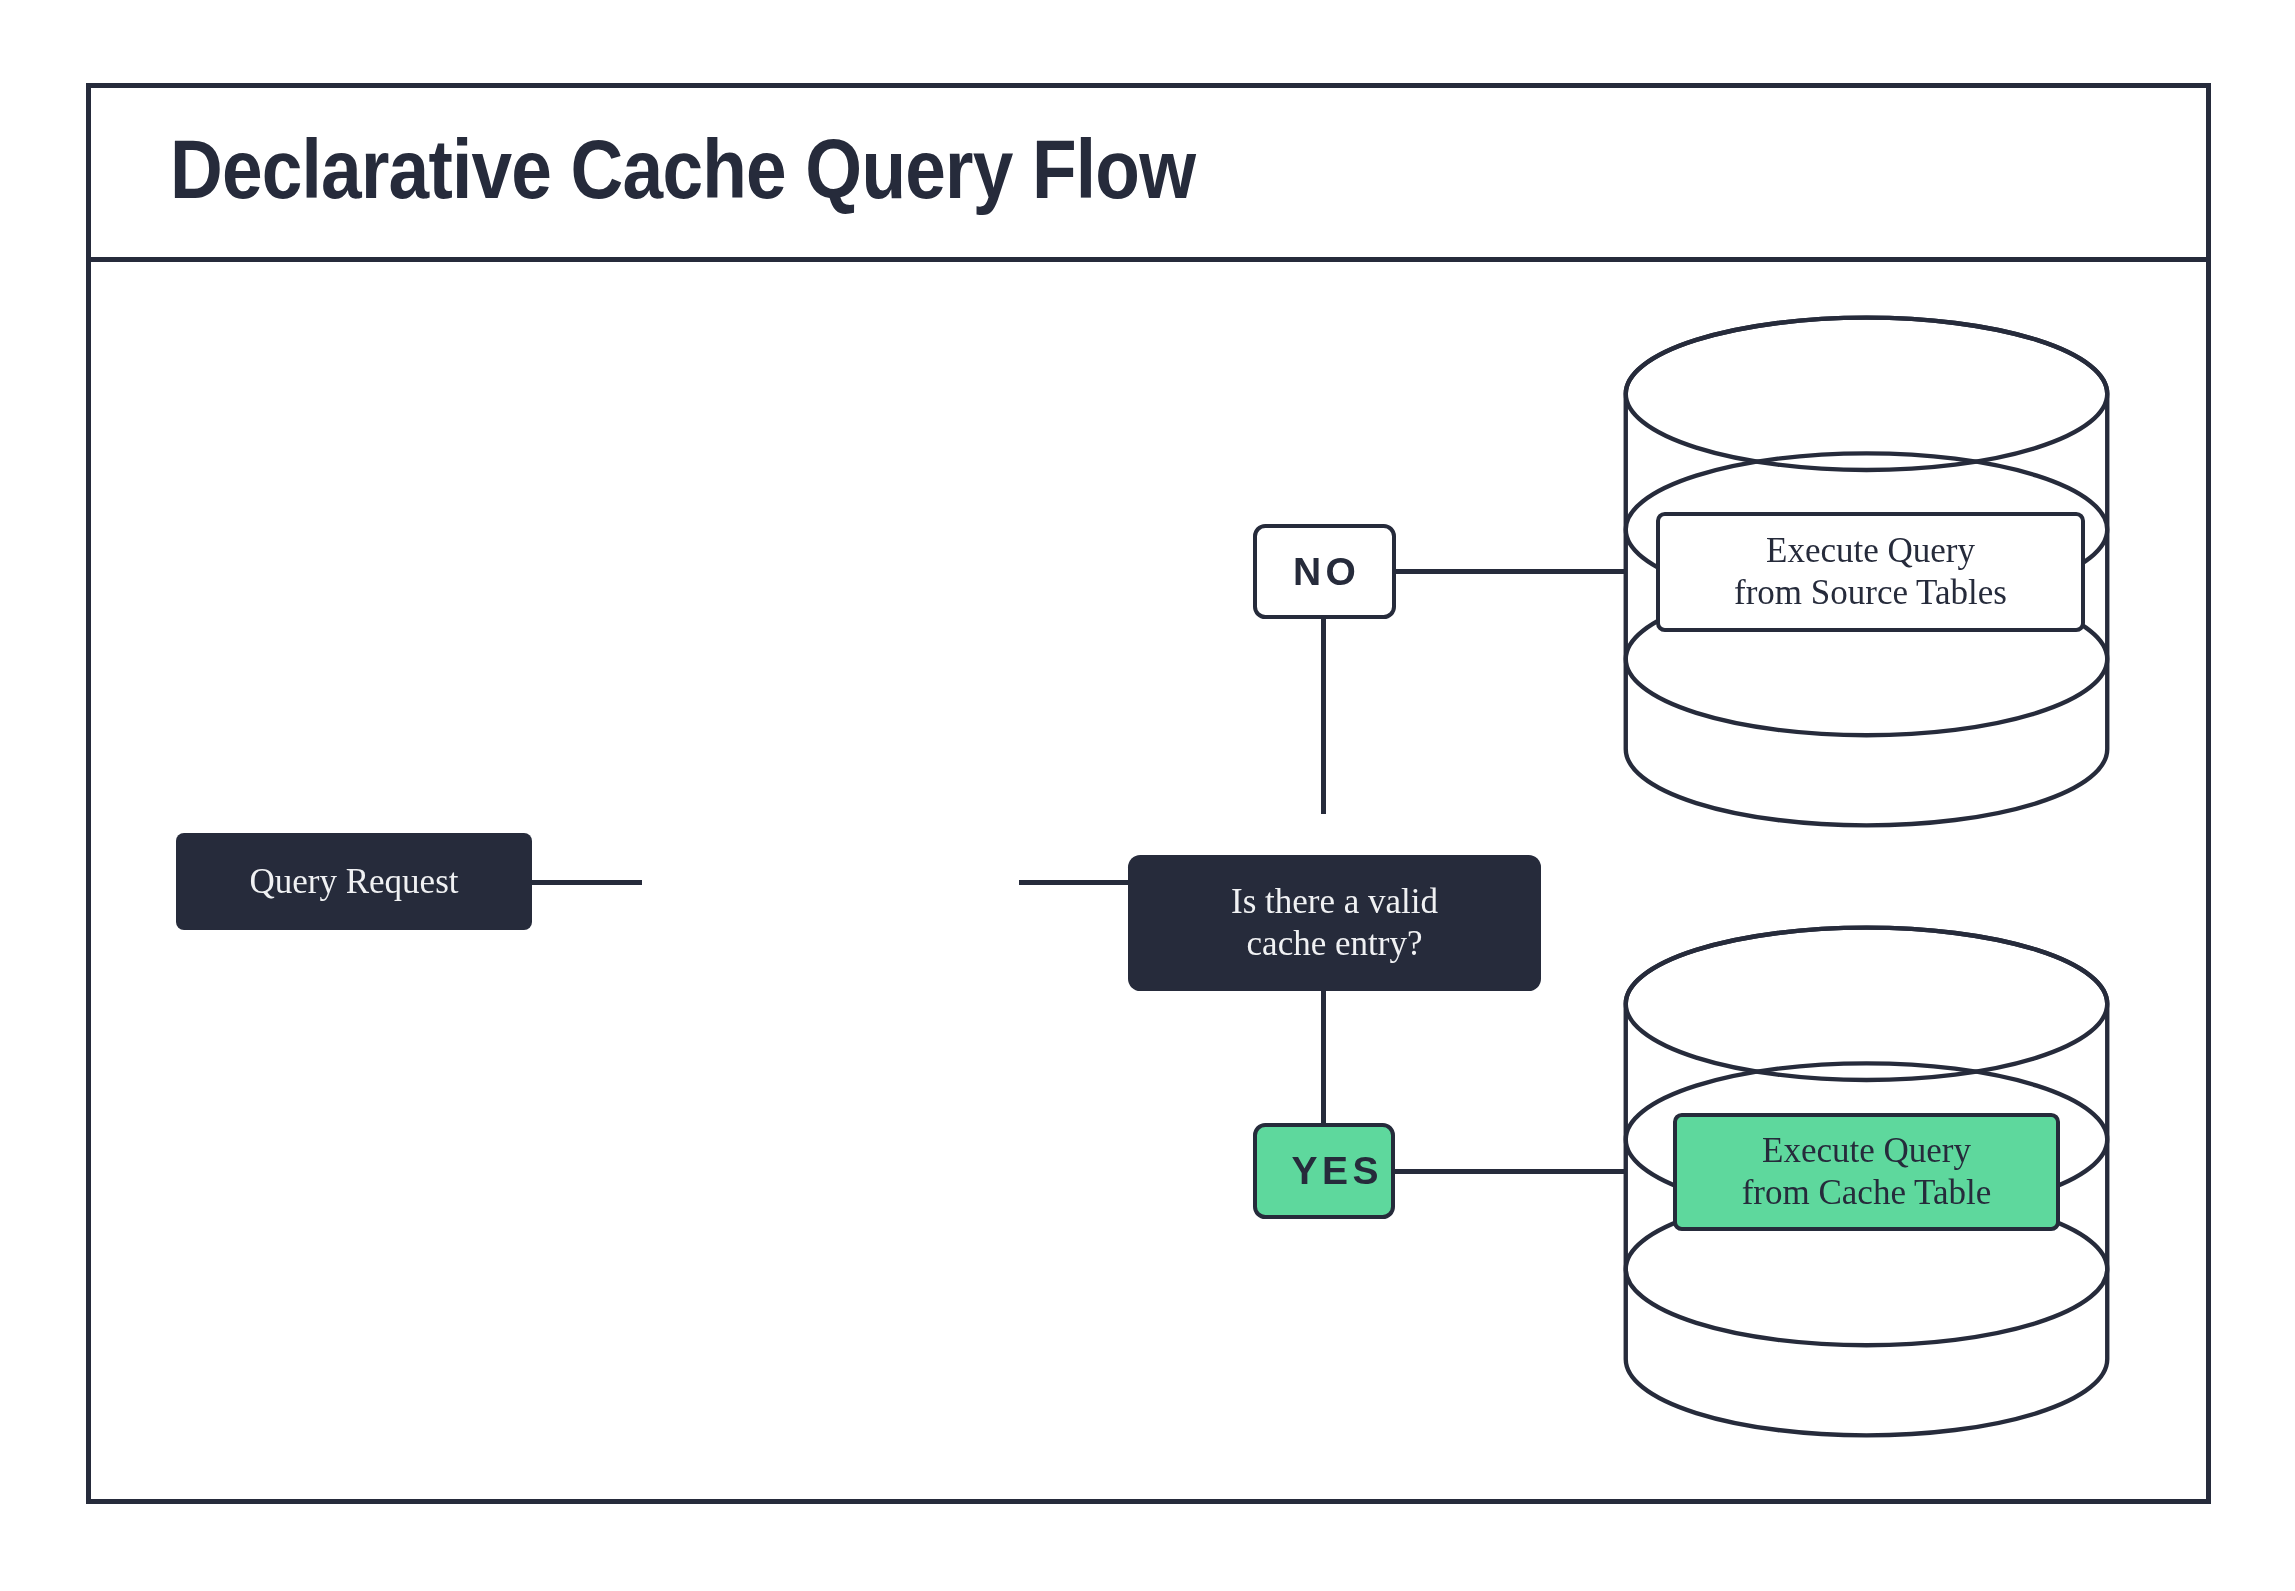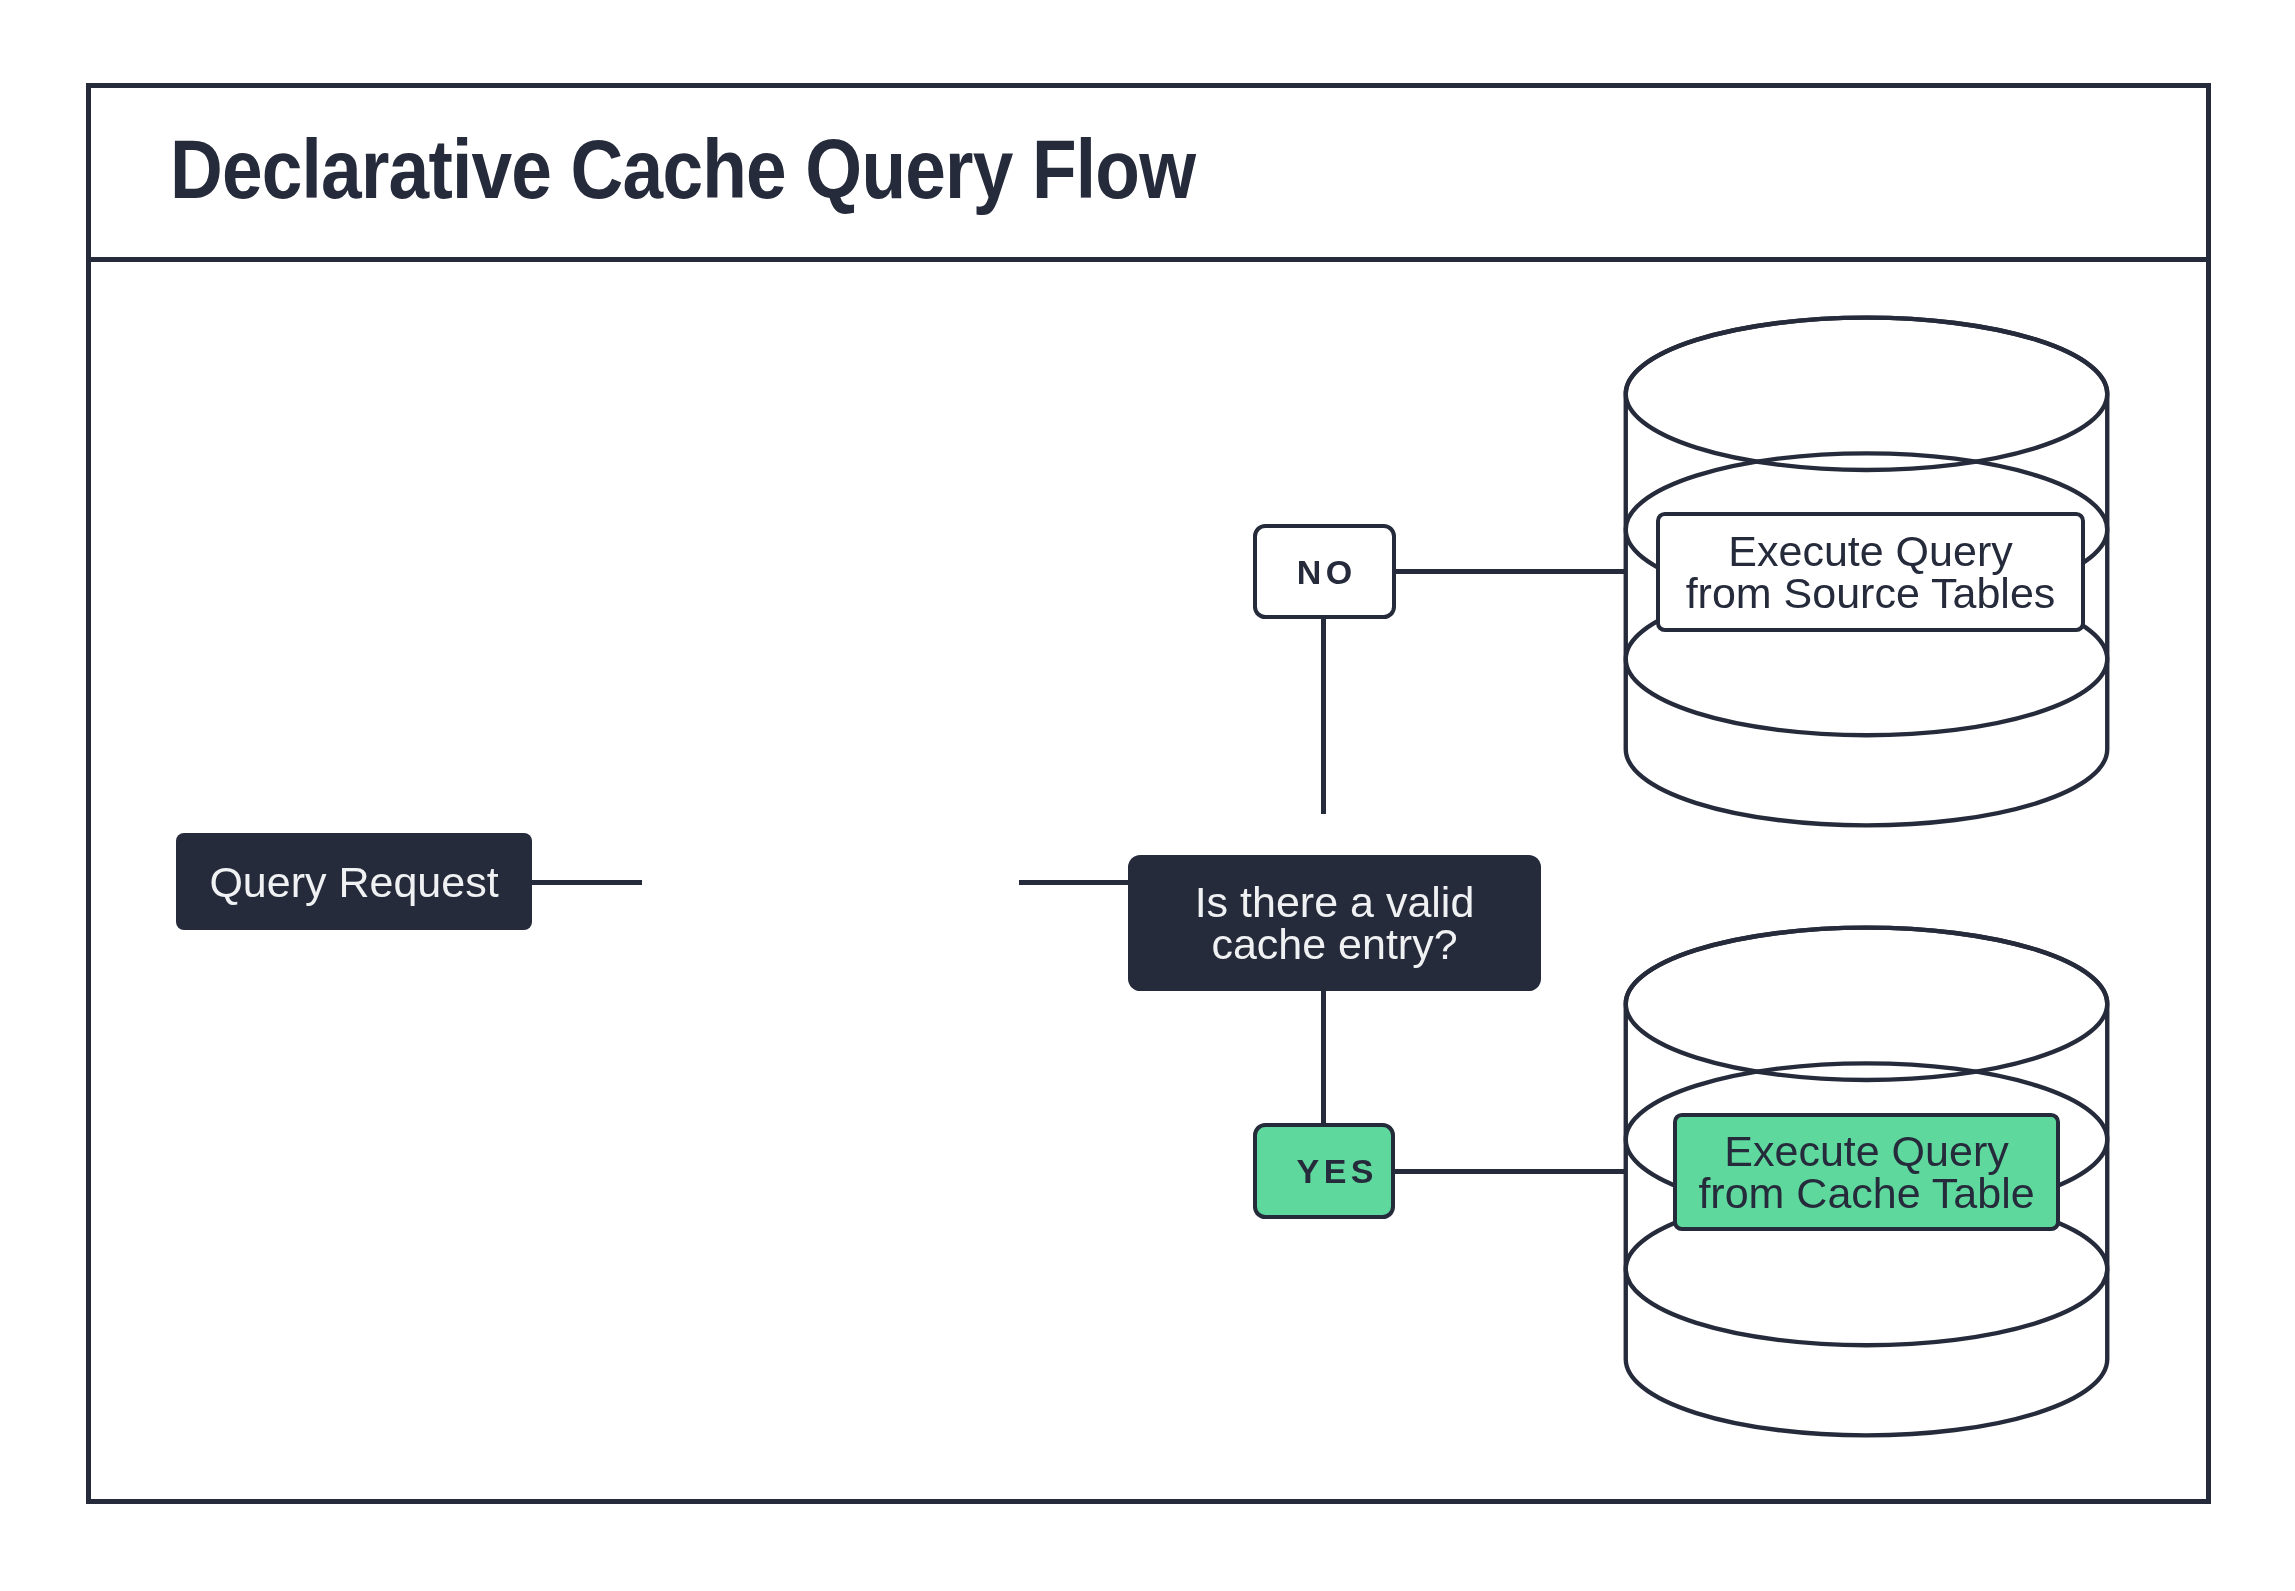--- a/index.html
+++ b/index.html
@@ -31,34 +31,34 @@
   }
   .divider{
     position:absolute;left:86px;top:257px;width:2125px;height:5.3px;
     background:var(--ink);
   }
 
   
   .node{
     position:absolute;display:flex;align-items:center;justify-content:center;
     text-align:center;border-radius:12.3px;
-    font-family:Liberation Sans, sans-serif;font-size:43px;line-height:42px;
+    font-family:Liberation Serif, serif;font-size:35px;line-height:42px;
     white-space:pre-line;
   }
   .dark{background:var(--ink);color:var(--light);}
   .green{background:var(--green);color:var(--ink);border:4.4px solid var(--ink);}
   .outline{background:var(--bg);color:var(--ink);border:4.4px solid var(--ink);}
 
   .n-query   {left:176px;top:833px;width:356px;height:97px;border-radius:8px;}
   .n-check   {left:642px;top:817px;width:377px;height:131px;}
   .n-decision{left:1128px;top:855px;width:413px;height:136px;}
 
   .tag{
     font-family:"Liberation Sans",sans-serif;font-weight:700;
-    font-size:34px;letter-spacing:4.4px;text-indent:4.4px;
+    font-size:39px;letter-spacing:4.4px;text-indent:4.4px;
   }
   .n-no {left:1253px;top:524px;width:143px;height:95px;}
   .n-yes{left:1253px;top:1123px;width:142px;height:96px;padding-left:22px;}
 
   
   .cyl{position:absolute;width:487px;height:513px;}
   .cyl-top{left:1623px;top:315px;}
   .cyl-bottom{left:1623px;top:925px;}
   .db-box{border-radius:8.8px;}
   .n-source{left:1656px;top:512px;width:429px;height:120px;}

